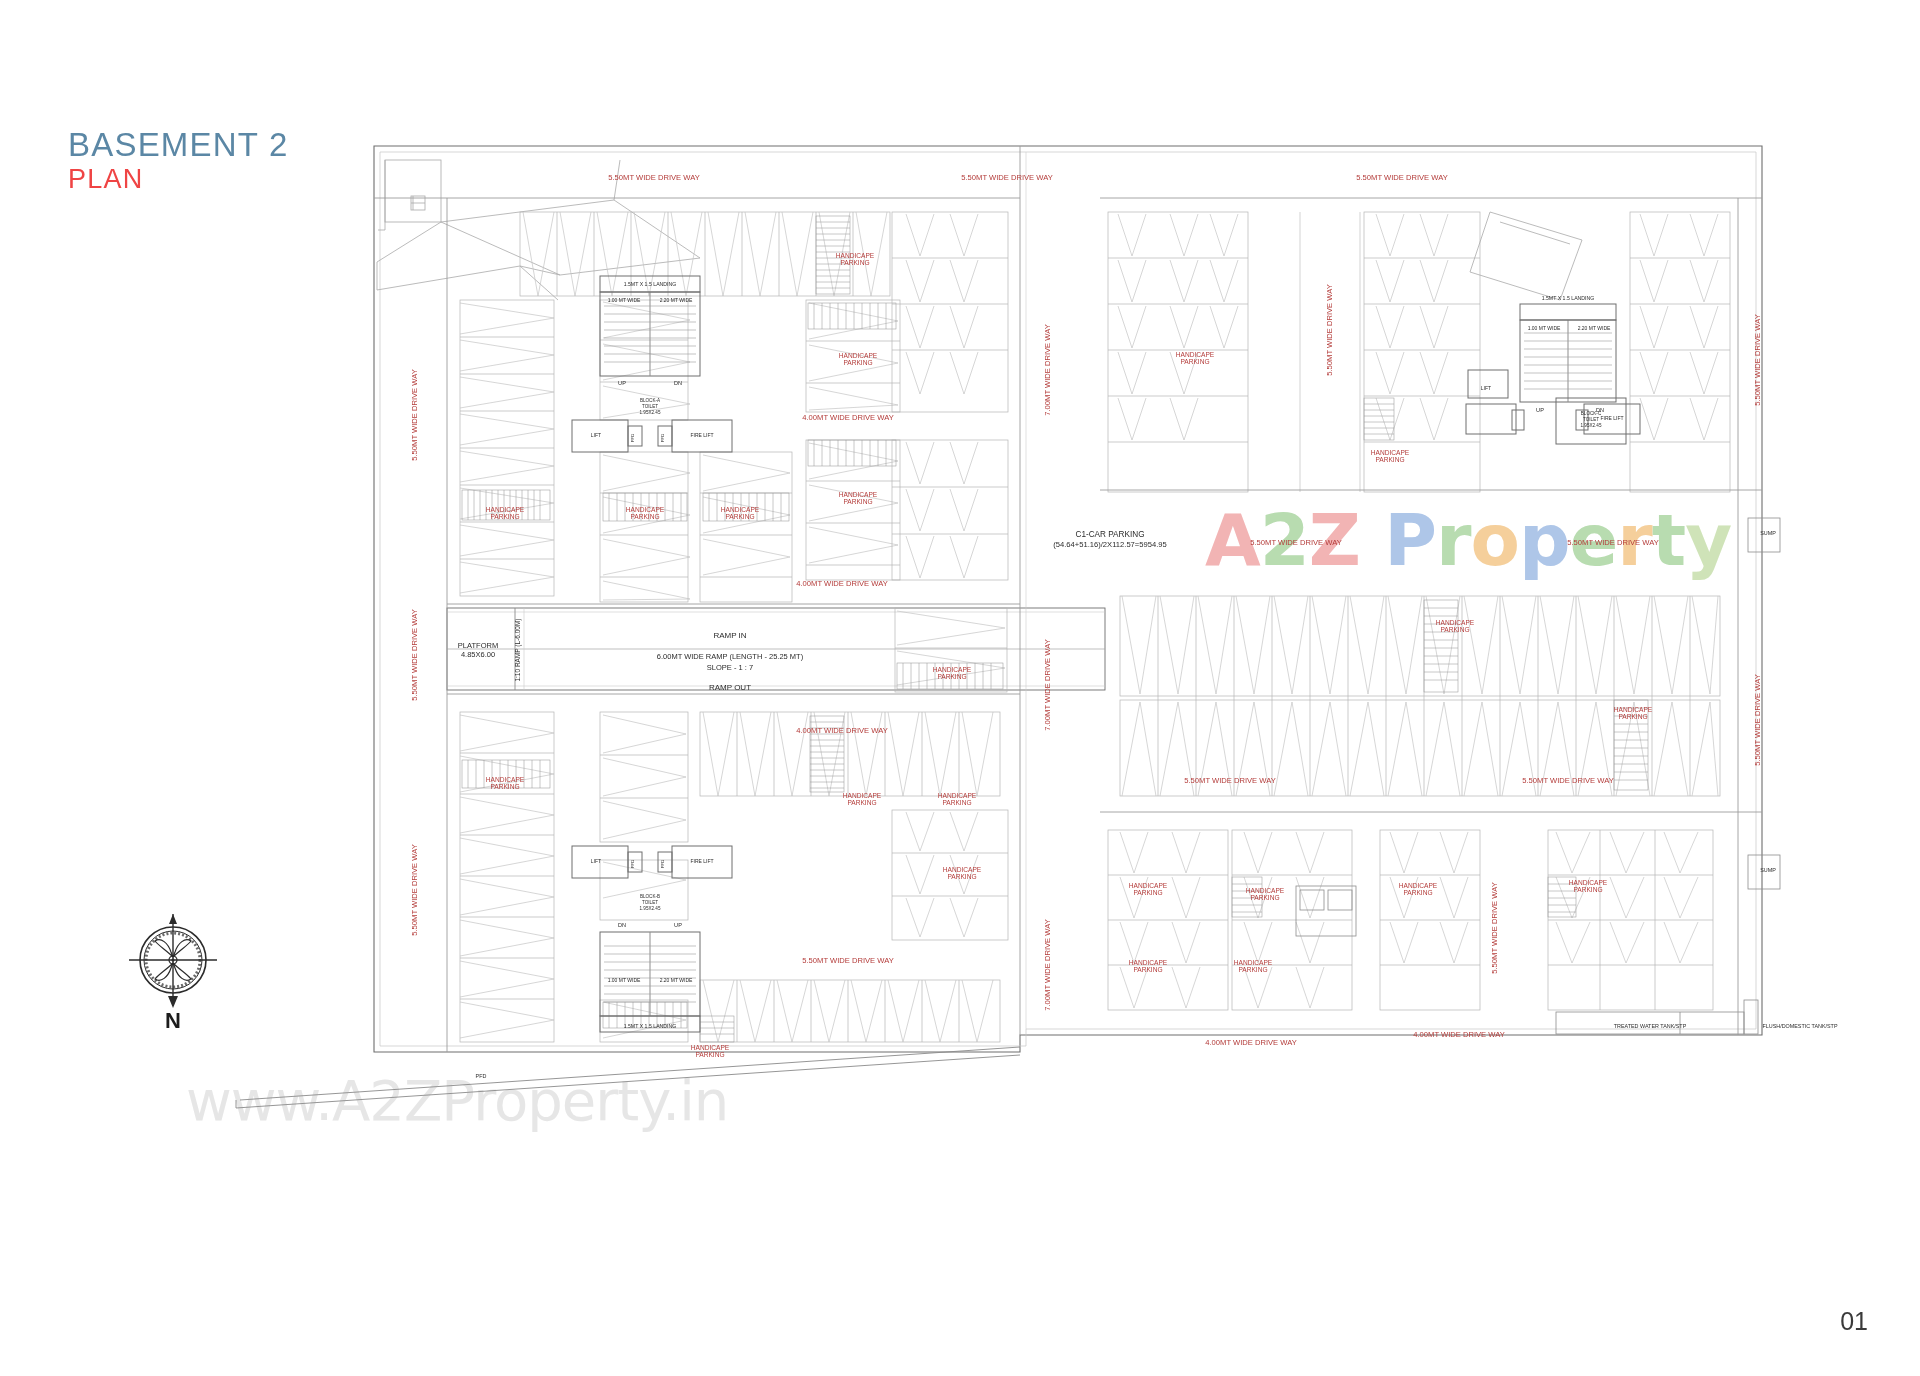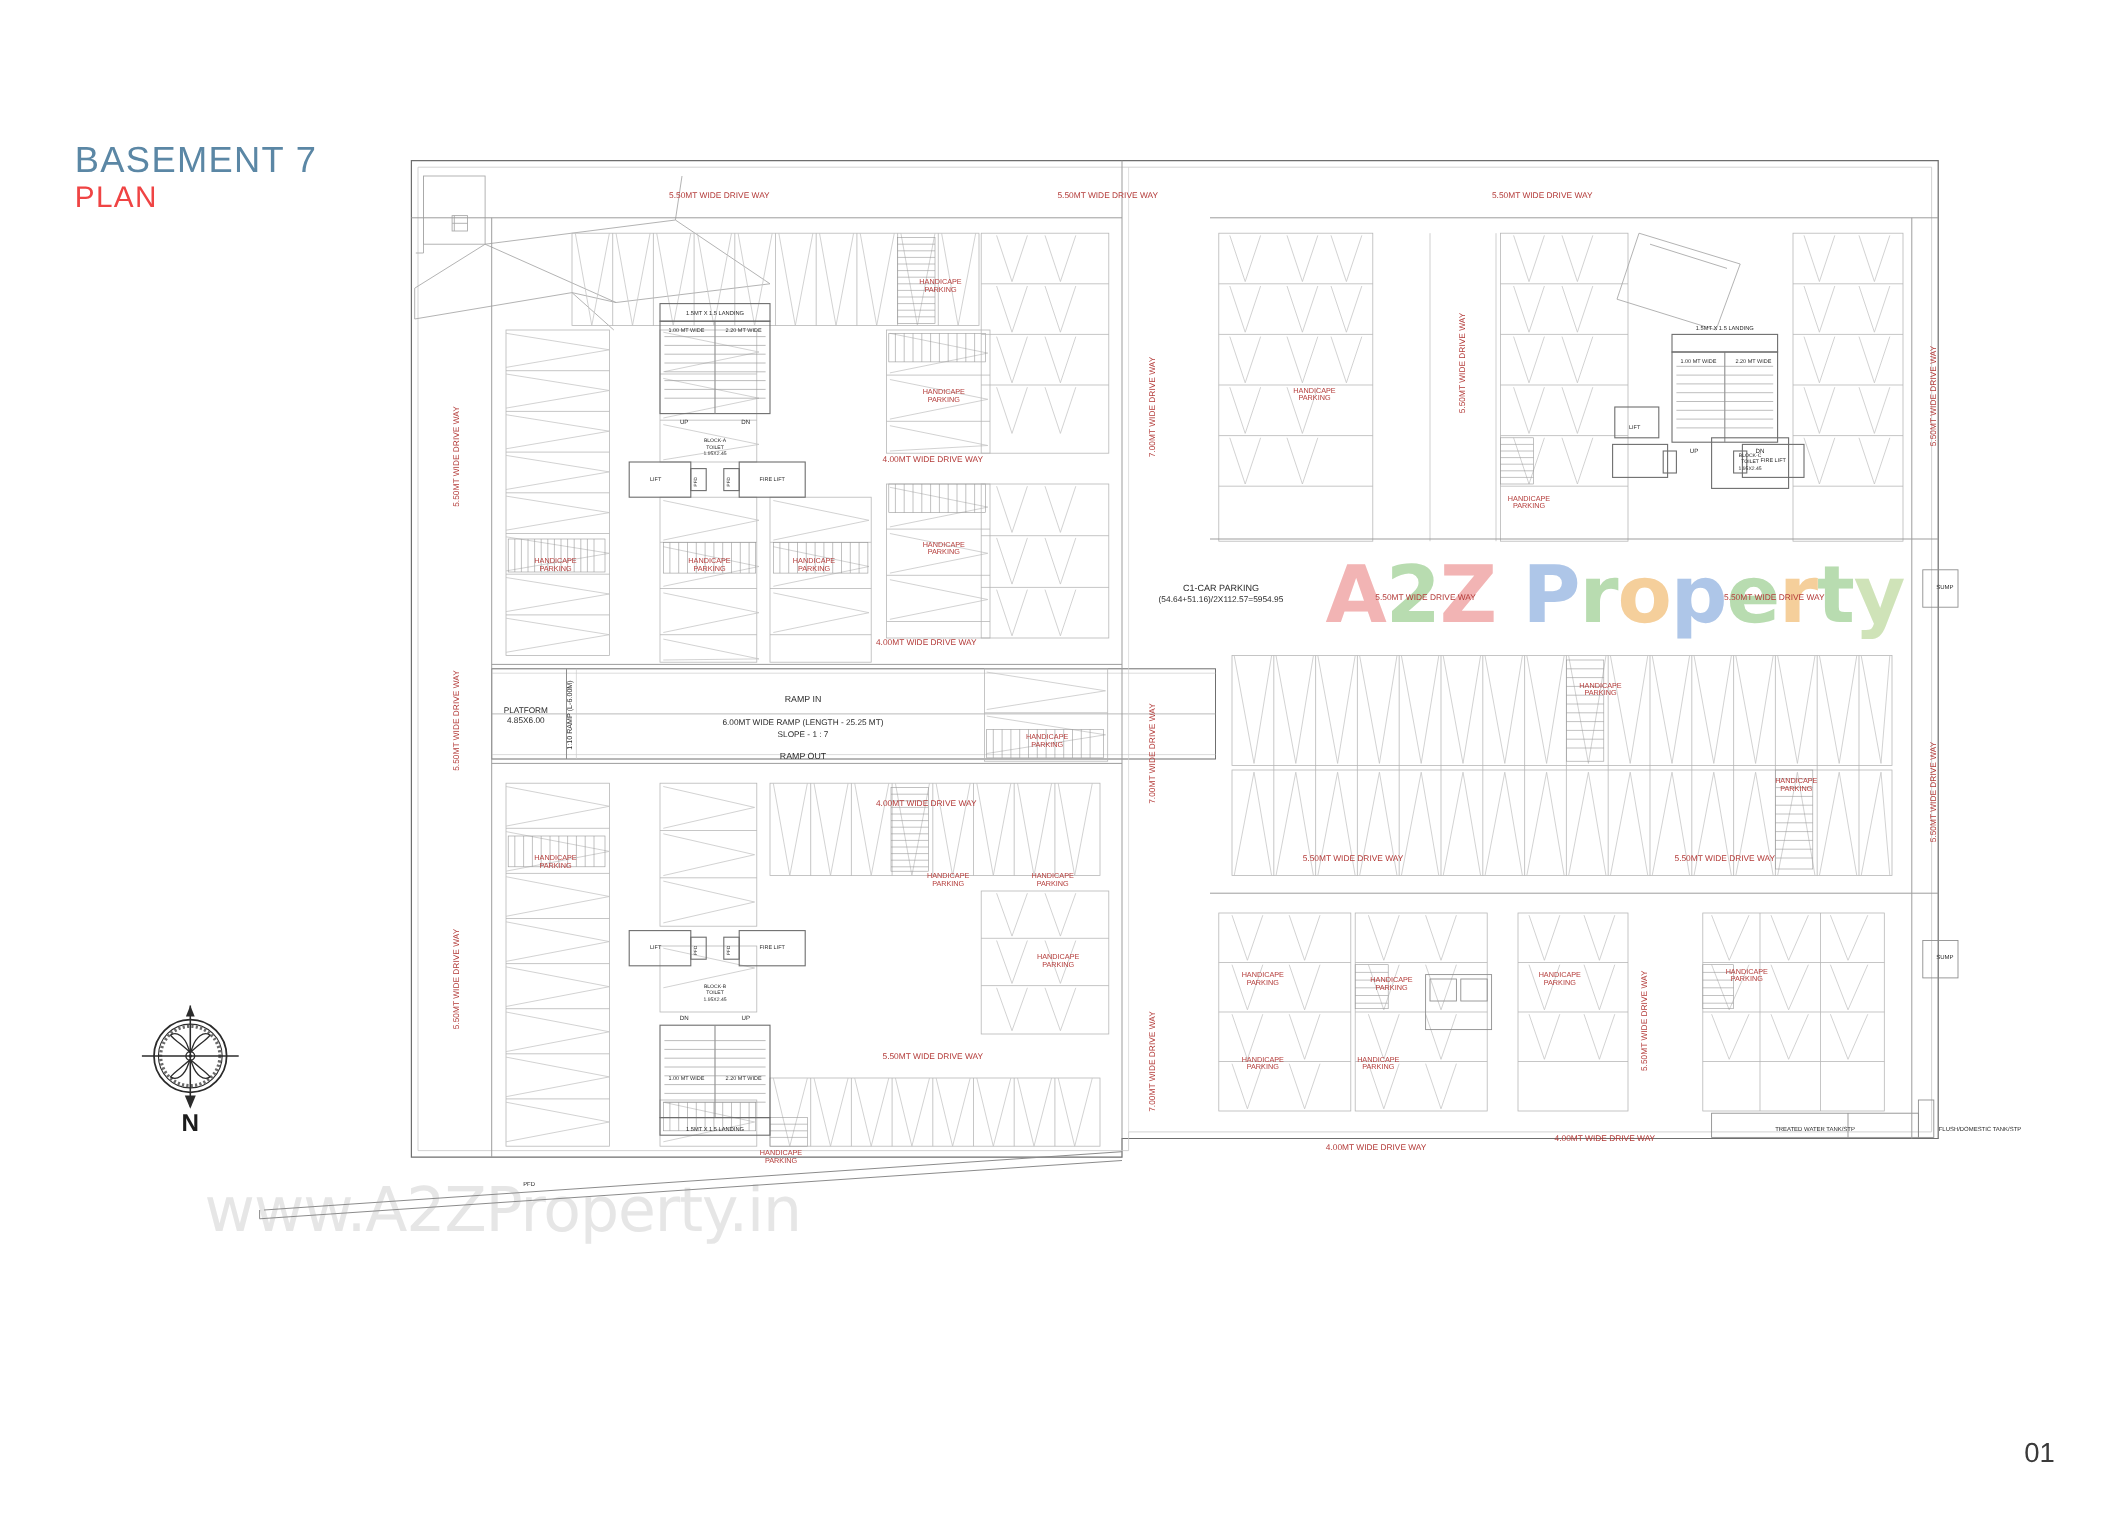--- a/index.html
+++ b/index.html
@@ -28,21 +28,21 @@
              font-family:"DejaVu Sans",sans-serif;}
 
   #plan-svg{position:absolute;left:0;top:0;}
   .lbl{font-family:"Liberation Sans",sans-serif;fill:#b33a38;}
   .lbl-b{font-family:"Liberation Sans",sans-serif;fill:#2b2b2b;}
 </style>
 </head>
 <body>
 
 <div id="title-block">
-  <div id="title-main">BASEMENT 7</div>
+  <div id="title-main">BASEMENT 2</div>
   <div id="title-sub">PLAN</div>
 </div>
 
 <div id="page-num">01</div>
 
 <div id="compass">
   <svg width="110" height="130" viewBox="0 0 110 130">
     <g transform="translate(55,48)">
       <circle r="33" fill="none" stroke="#2b2b2b" stroke-width="1.6"></circle>
       <circle r="29" fill="none" stroke="#2b2b2b" stroke-width="1"></circle>

